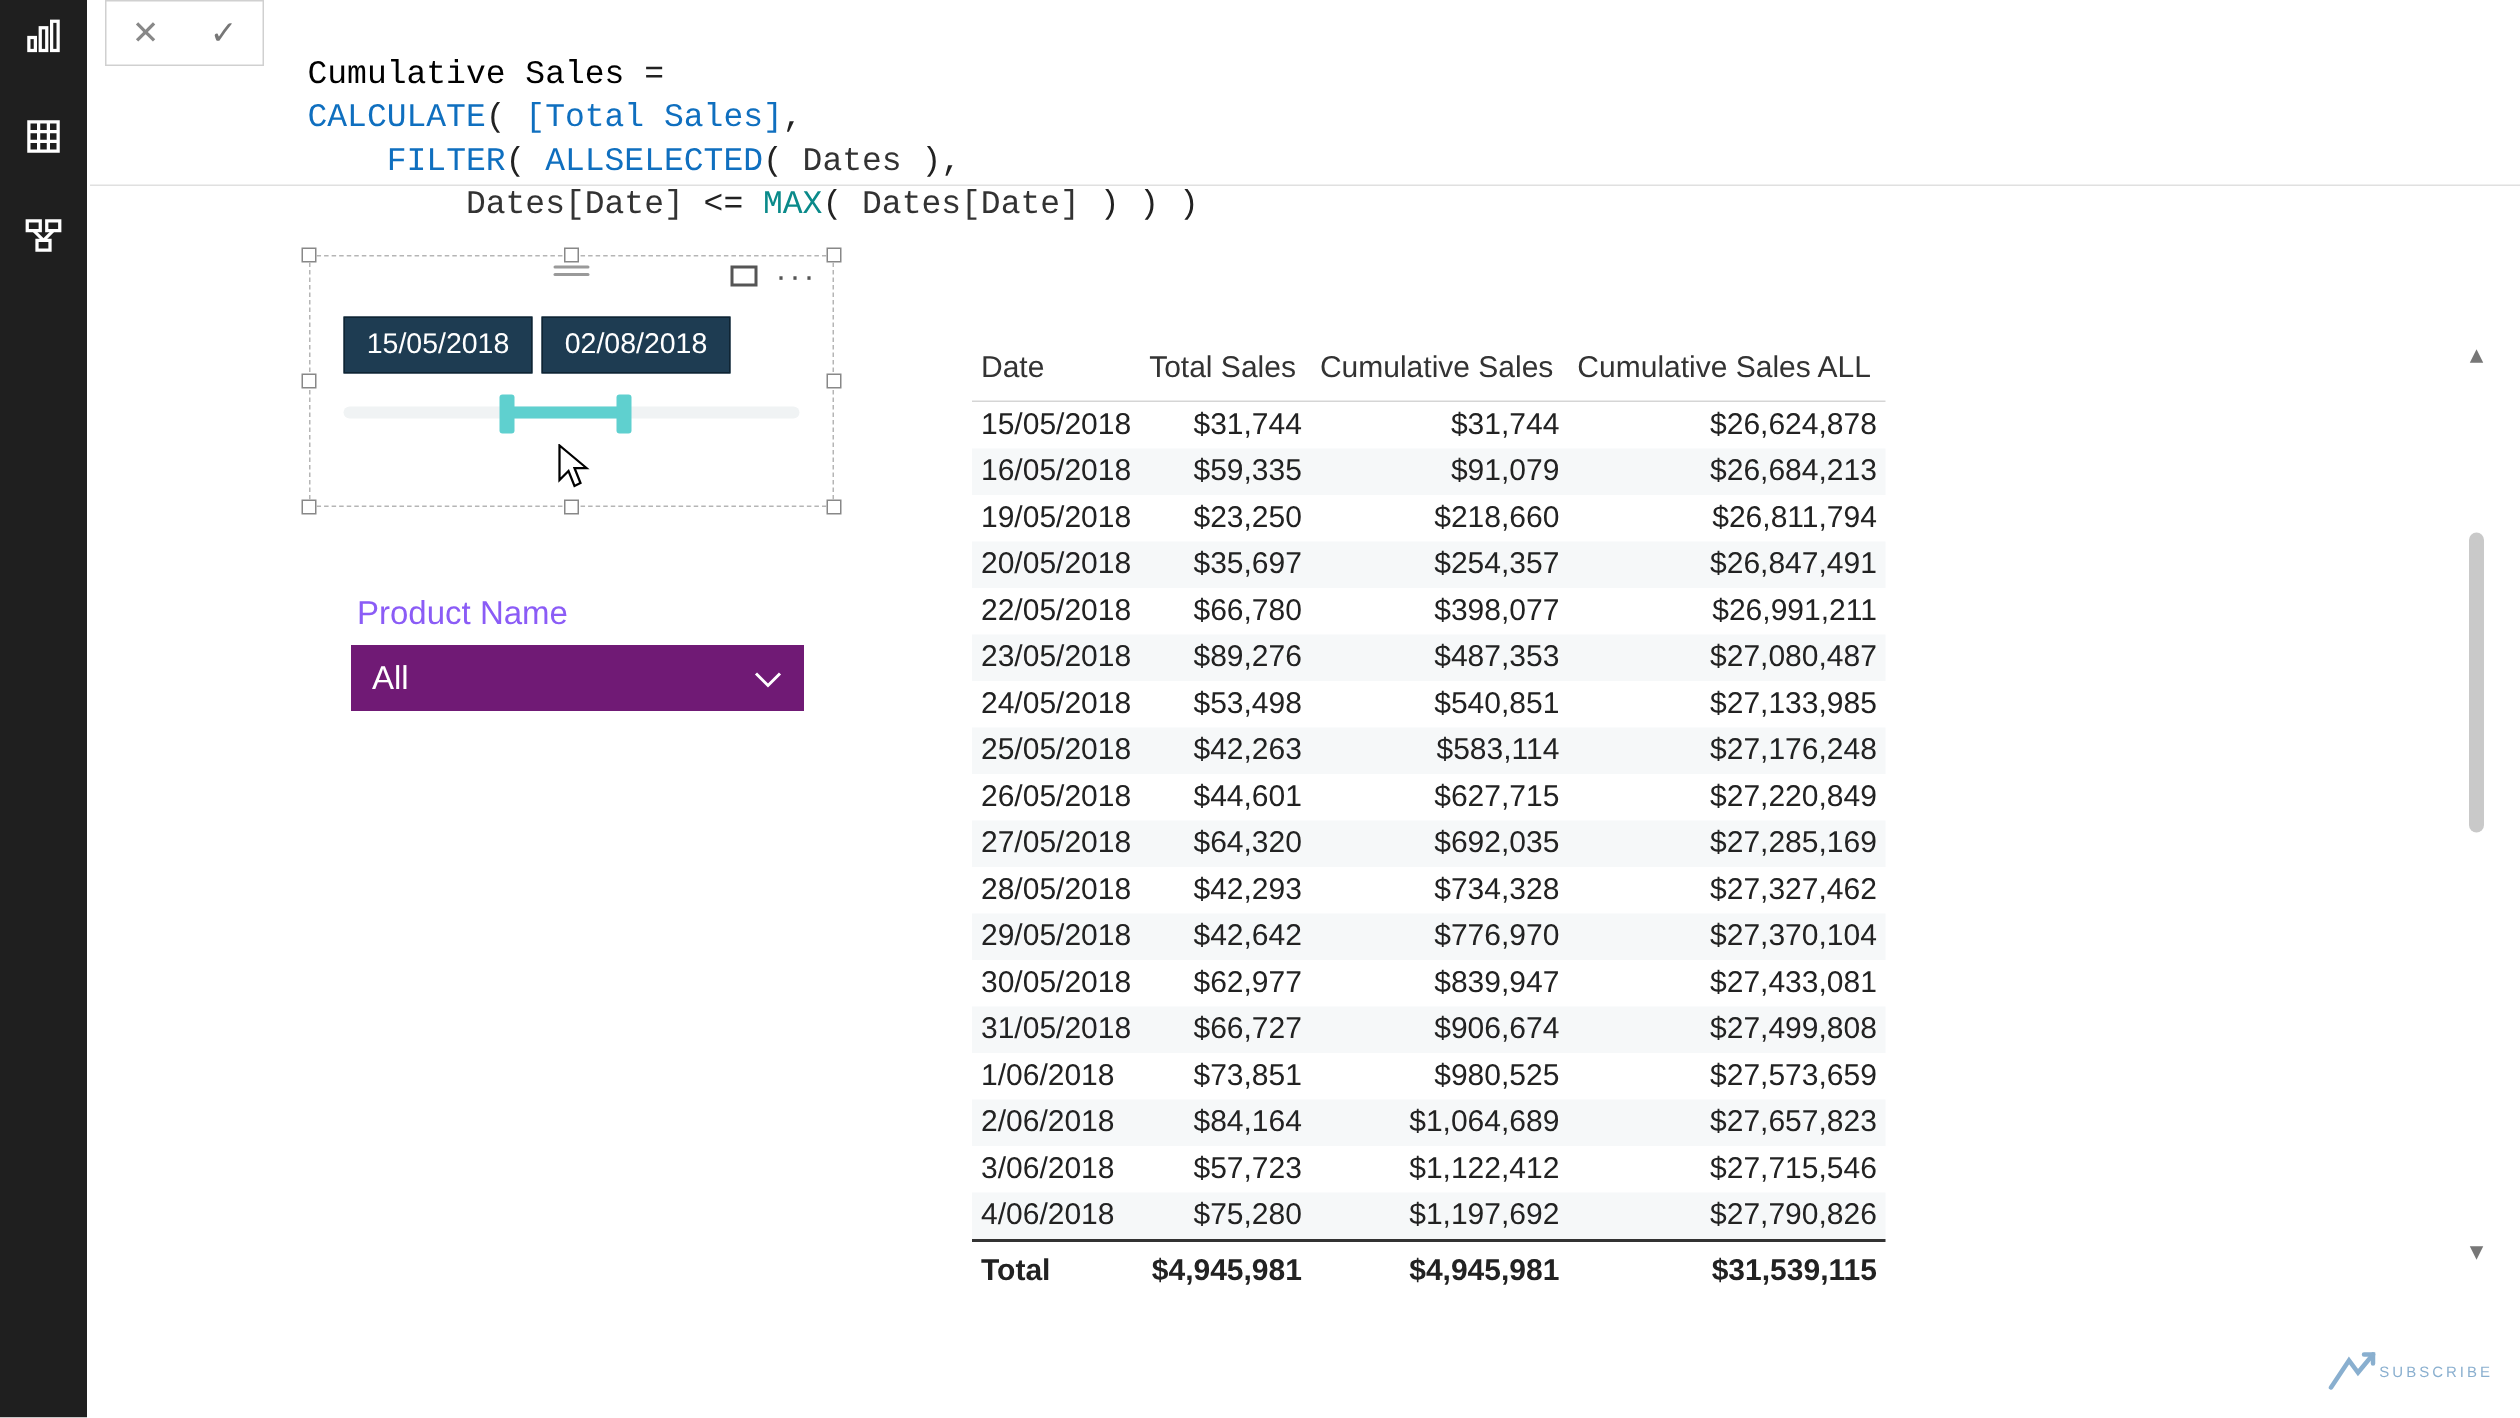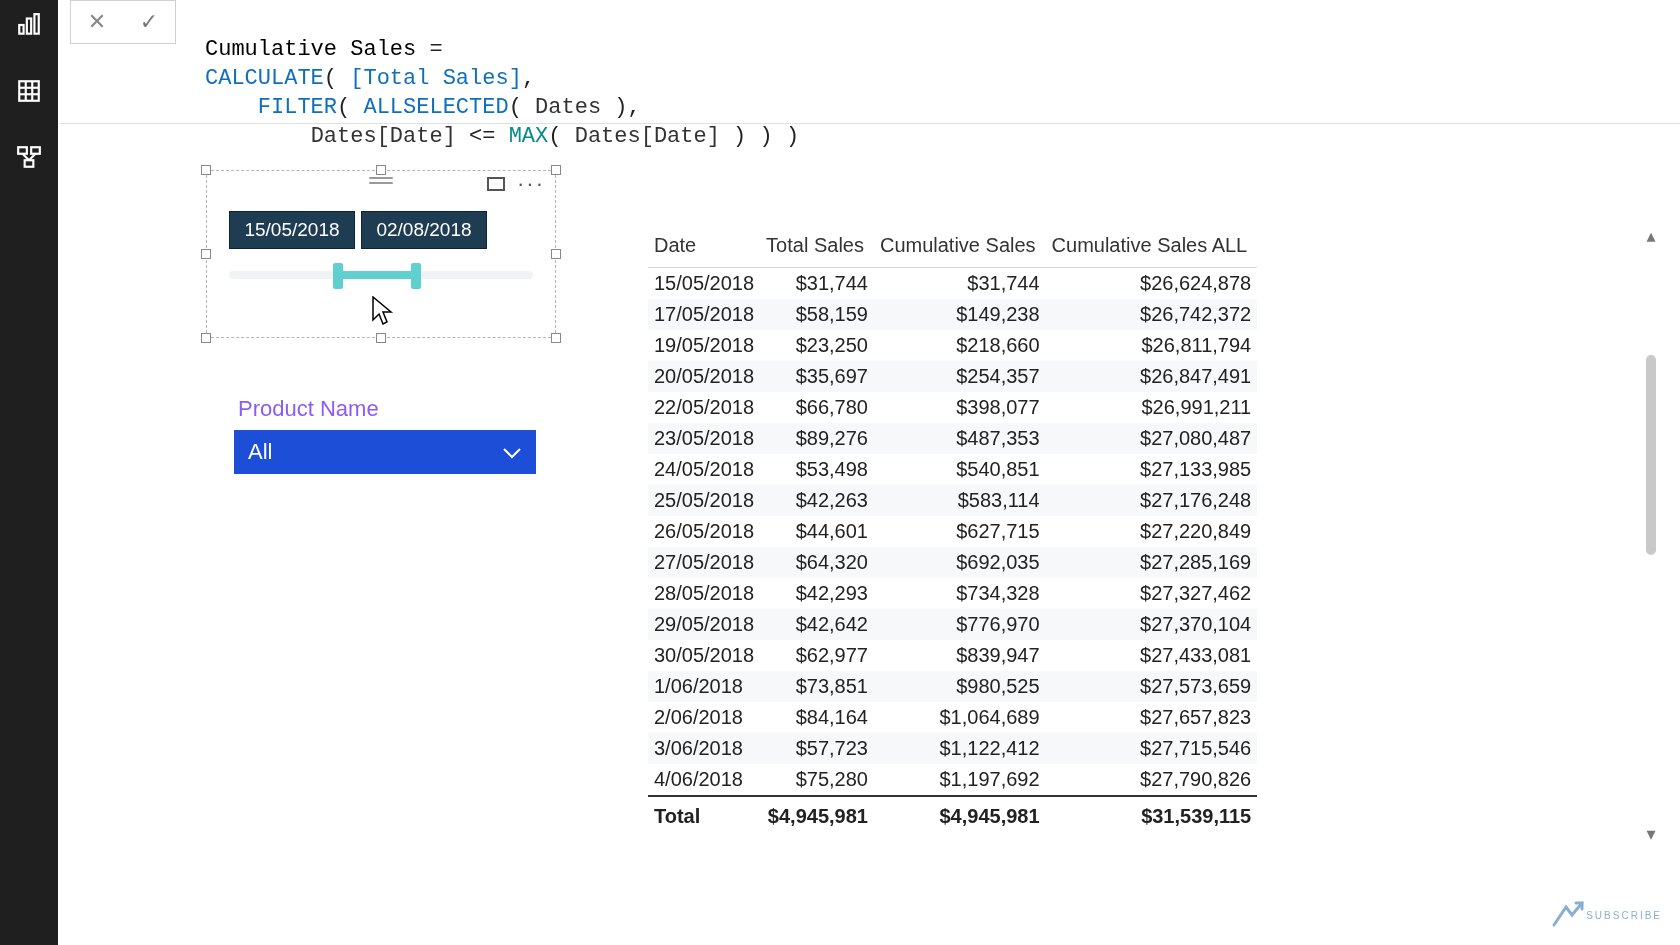--- a/index.html
+++ b/index.html
@@ -42,21 +42,21 @@
   .selhandle { position:absolute; width:10px; height:10px; background:#fff; border:1.5px solid #888; }
   .sh-tl{top:-6px;left:-6px;} .sh-tr{top:-6px;right:-6px;} .sh-bl{bottom:-6px;left:-6px;} .sh-br{bottom:-6px;right:-6px;}
   .sh-tm{top:-6px;left:50%;transform:translateX(-50%);} .sh-bm{bottom:-6px;left:50%;transform:translateX(-50%);}
   .sh-ml{top:50%;left:-6px;transform:translateY(-50%);} .sh-mr{top:50%;right:-6px;transform:translateY(-50%);}
 
   
   .cursor { position:absolute; left:372px; top:296px; pointer-events:none; }
 
   
   .prodlabel { position:absolute; left:238px; top:396px; font-size:22px; color:#8b5cf6; }
-  .prodsel { position:absolute; left:234px; top:430px; width:302px; height:44px; background:#1d4ed8; color:#fff; display:flex; align-items:center; padding:0 14px; font-size:22px; cursor:pointer; justify-content:space-between; }
+  .prodsel { position:absolute; left:234px; top:430px; width:302px; height:44px; background:#701a75; color:#fff; display:flex; align-items:center; padding:0 14px; font-size:22px; cursor:pointer; justify-content:space-between; }
   .prodsel .chev { color:#fff; }
 
   
   .tablewrap { position:absolute; left:648px; top:228px; width:570px; }
   table { border-collapse:collapse; width:100%; font-size:20px; }
   thead th { text-align:left; font-weight:400; color:#333; padding:6px 10px 10px 6px; border-bottom:1px solid #d5d5d5; white-space:nowrap; }
   thead th:nth-child(2), thead th:nth-child(3), thead th:nth-child(4){ text-align:right; }
   tbody td { padding:4px 6px 4px 6px; border:none; }
   tbody td:nth-child(2), tbody td:nth-child(3), tbody td:nth-child(4){ text-align:right; }
   tbody tr:nth-child(even){ background:#f6f8f9; }
@@ -168,24 +168,24 @@
       </tr>
     </thead>
     <tbody id="tbody">
         <tr>
           <td>15/05/2018</td>
           <td>$31,744</td>
           <td>$31,744</td>
           <td>$26,624,878</td>
         </tr>
         <tr>
-          <td>17/05/2018</td>
-          <td>$58,159</td>
-          <td>$149,238</td>
-          <td>$26,742,372</td>
+          <td>16/05/2018</td>
+          <td>$59,335</td>
+          <td>$91,079</td>
+          <td>$26,684,213</td>
         </tr>
         <tr>
           <td>19/05/2018</td>
           <td>$23,250</td>
           <td>$218,660</td>
           <td>$26,811,794</td>
         </tr>
         <tr>
           <td>20/05/2018</td>
           <td>$35,697</td>
@@ -238,20 +238,26 @@
           <td>29/05/2018</td>
           <td>$42,642</td>
           <td>$776,970</td>
           <td>$27,370,104</td>
         </tr>
         <tr>
           <td>30/05/2018</td>
           <td>$62,977</td>
           <td>$839,947</td>
           <td>$27,433,081</td>
+        </tr>
+        <tr>
+          <td>31/05/2018</td>
+          <td>$66,727</td>
+          <td>$906,674</td>
+          <td>$27,499,808</td>
         </tr>
         <tr>
           <td>1/06/2018</td>
           <td>$73,851</td>
           <td>$980,525</td>
           <td>$27,573,659</td>
         </tr>
         <tr>
           <td>2/06/2018</td>
           <td>$84,164</td>

